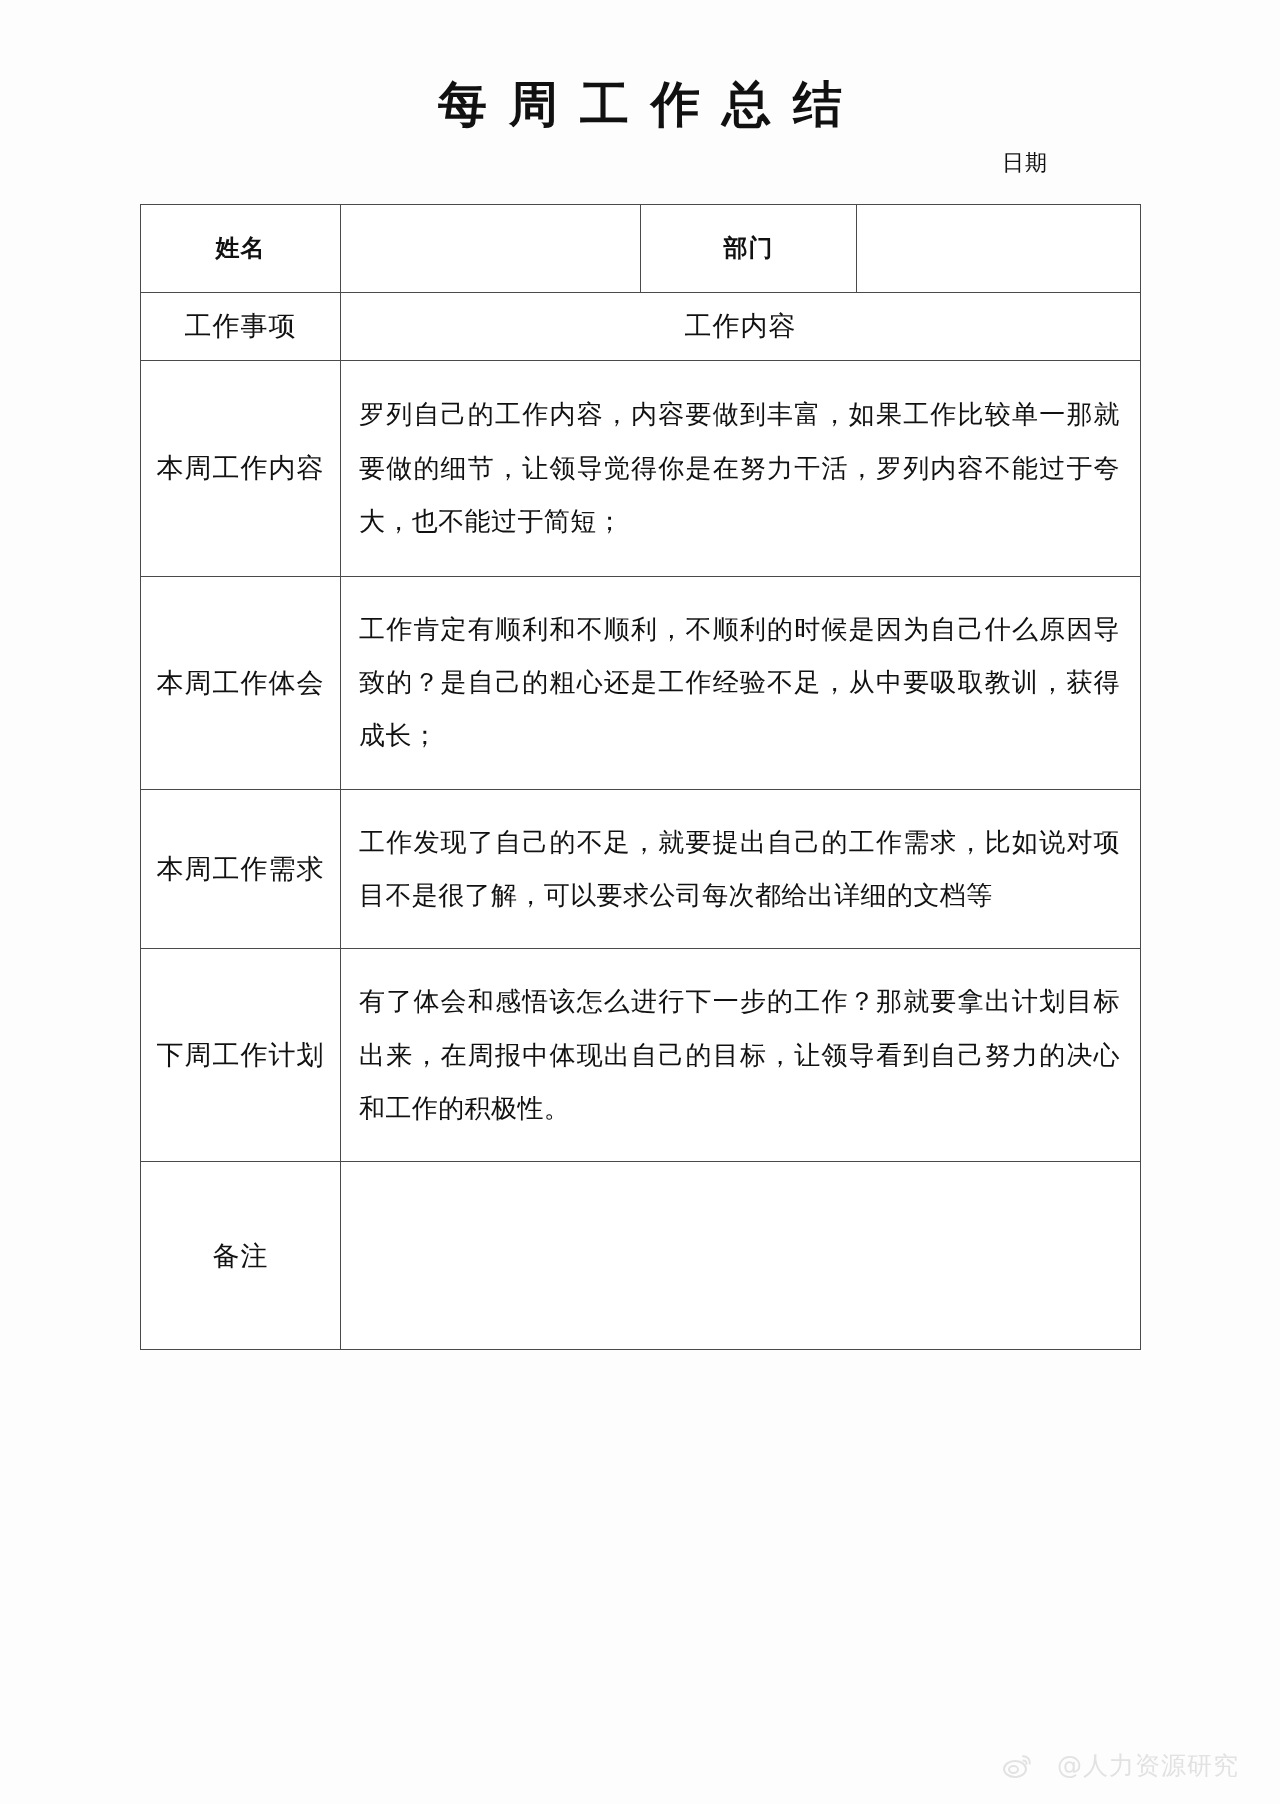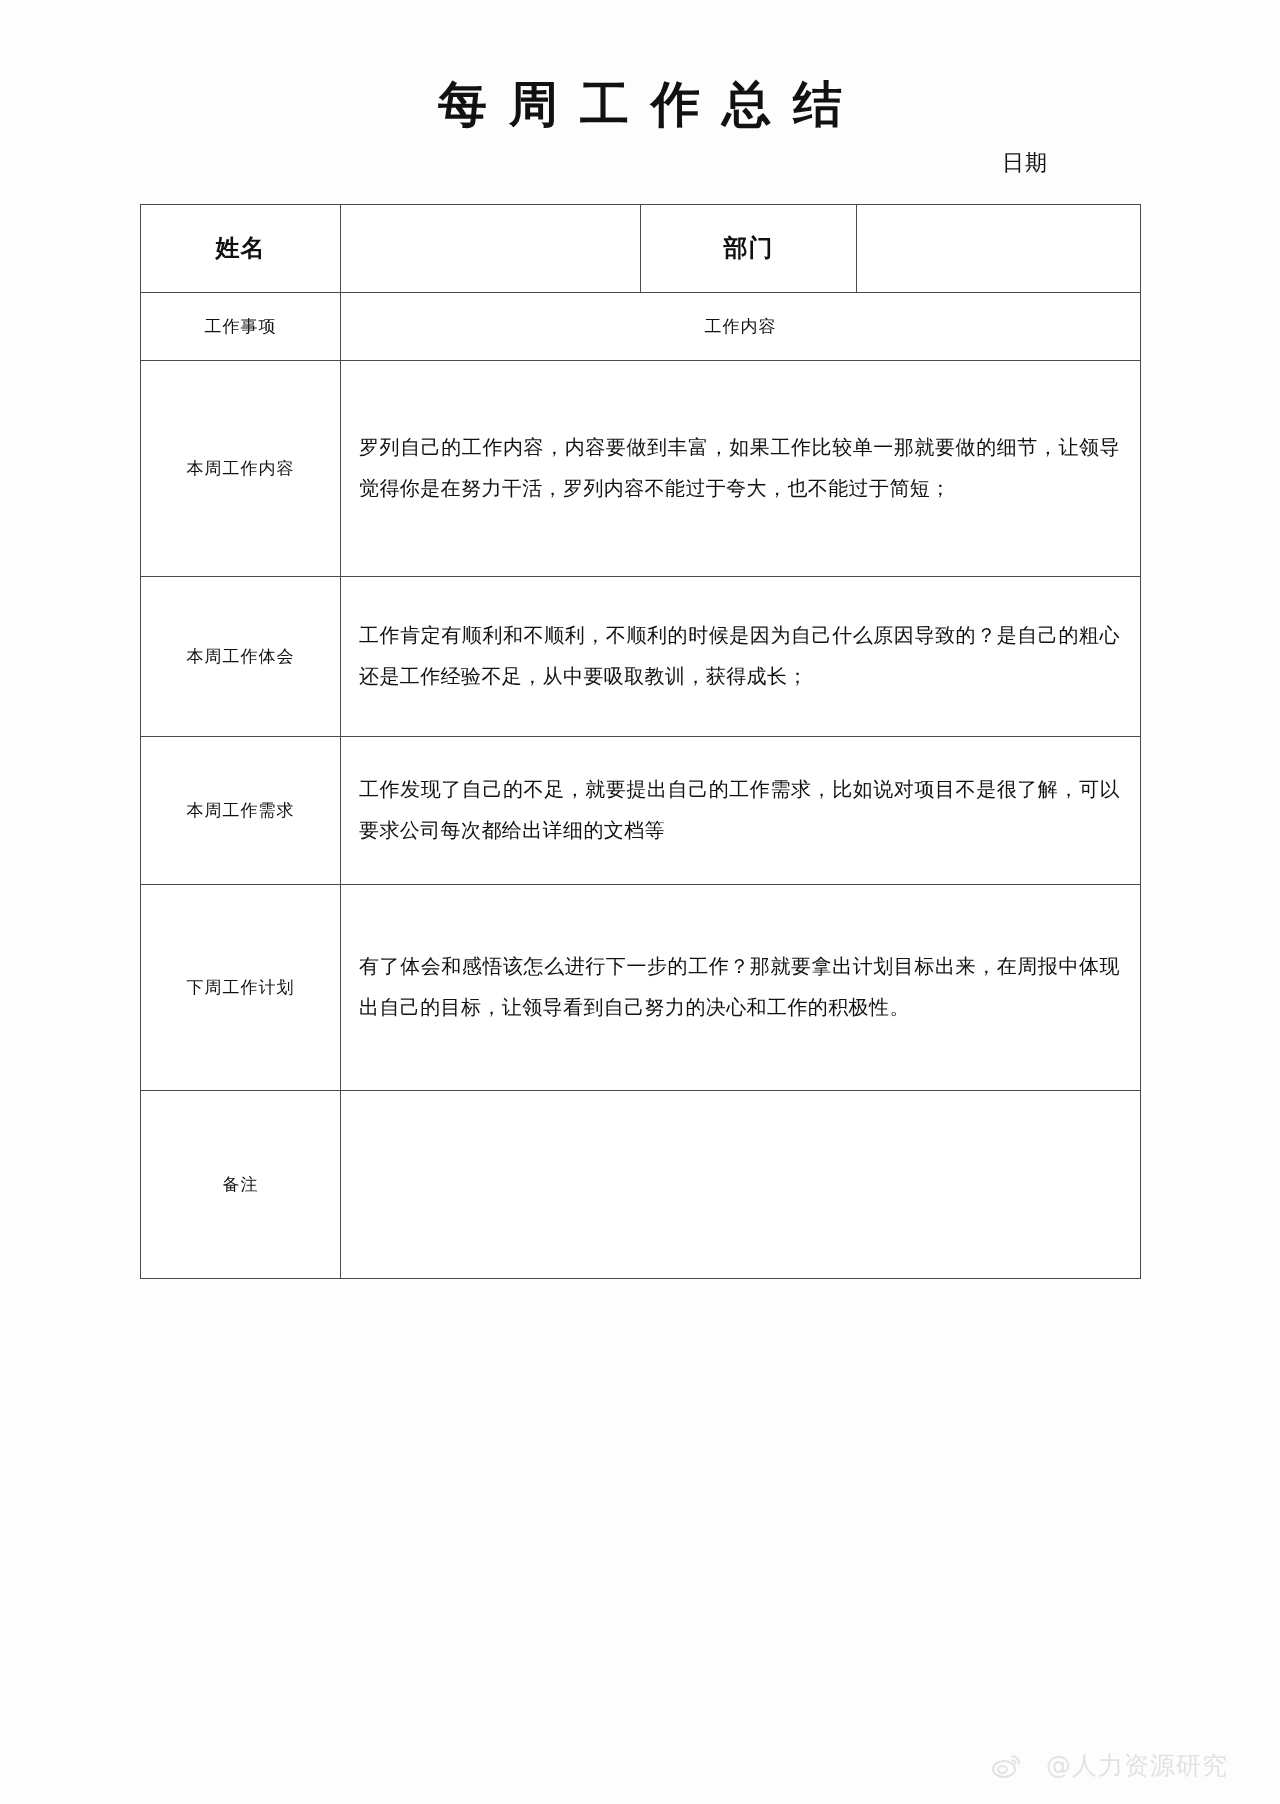--- a/index.html
+++ b/index.html
@@ -56,33 +56,33 @@
   }
 
   table.summary td {
     border: 1.5px solid #4a4a4a;
     vertical-align: middle;
     background: #ffffff;
   }
 
   .lbl {
     text-align: center;
-    font-size: 17px;
+    font-size: 27px;
     color: #111111;
     letter-spacing: 1px;
     padding: 6px 4px;
   }
 
   .lbl-bold { font-weight: bold; font-size: 24px; }
 
   .blank-cell { }
 
   .content-cell {
     padding: 26px 20px 26px 18px;
-    font-size: 20px;
+    font-size: 26px;
     line-height: 2.05;
     color: #111111;
     text-align: justify;
     text-justify: inter-ideograph;
     letter-spacing: 0.4px;
     vertical-align: middle;
   }
 
   
   .r-head   { height: 88px; }
@@ -90,21 +90,21 @@
   .r-c1     { height: 216px; }
   .r-c2     { height: 163px; }
   .r-c3     { height: 160px; margin-top: 48px; }
   .r-c4     { height: 148px; }
   .r-c5     { height: 206px; }
   .r-note   { height: 188px; margin-left: 16px; }
 
   
   .watermark {
     position: absolute;
-    right: 52px;
+    right: 41px;
     bottom: 22px;
     display: flex;
     align-items: center;
     gap: 24px;
     color: #e2e2e2;
     font-size: 25px;
     letter-spacing: 1px;
     user-select: none;
   }
   .watermark svg { display: block; }

